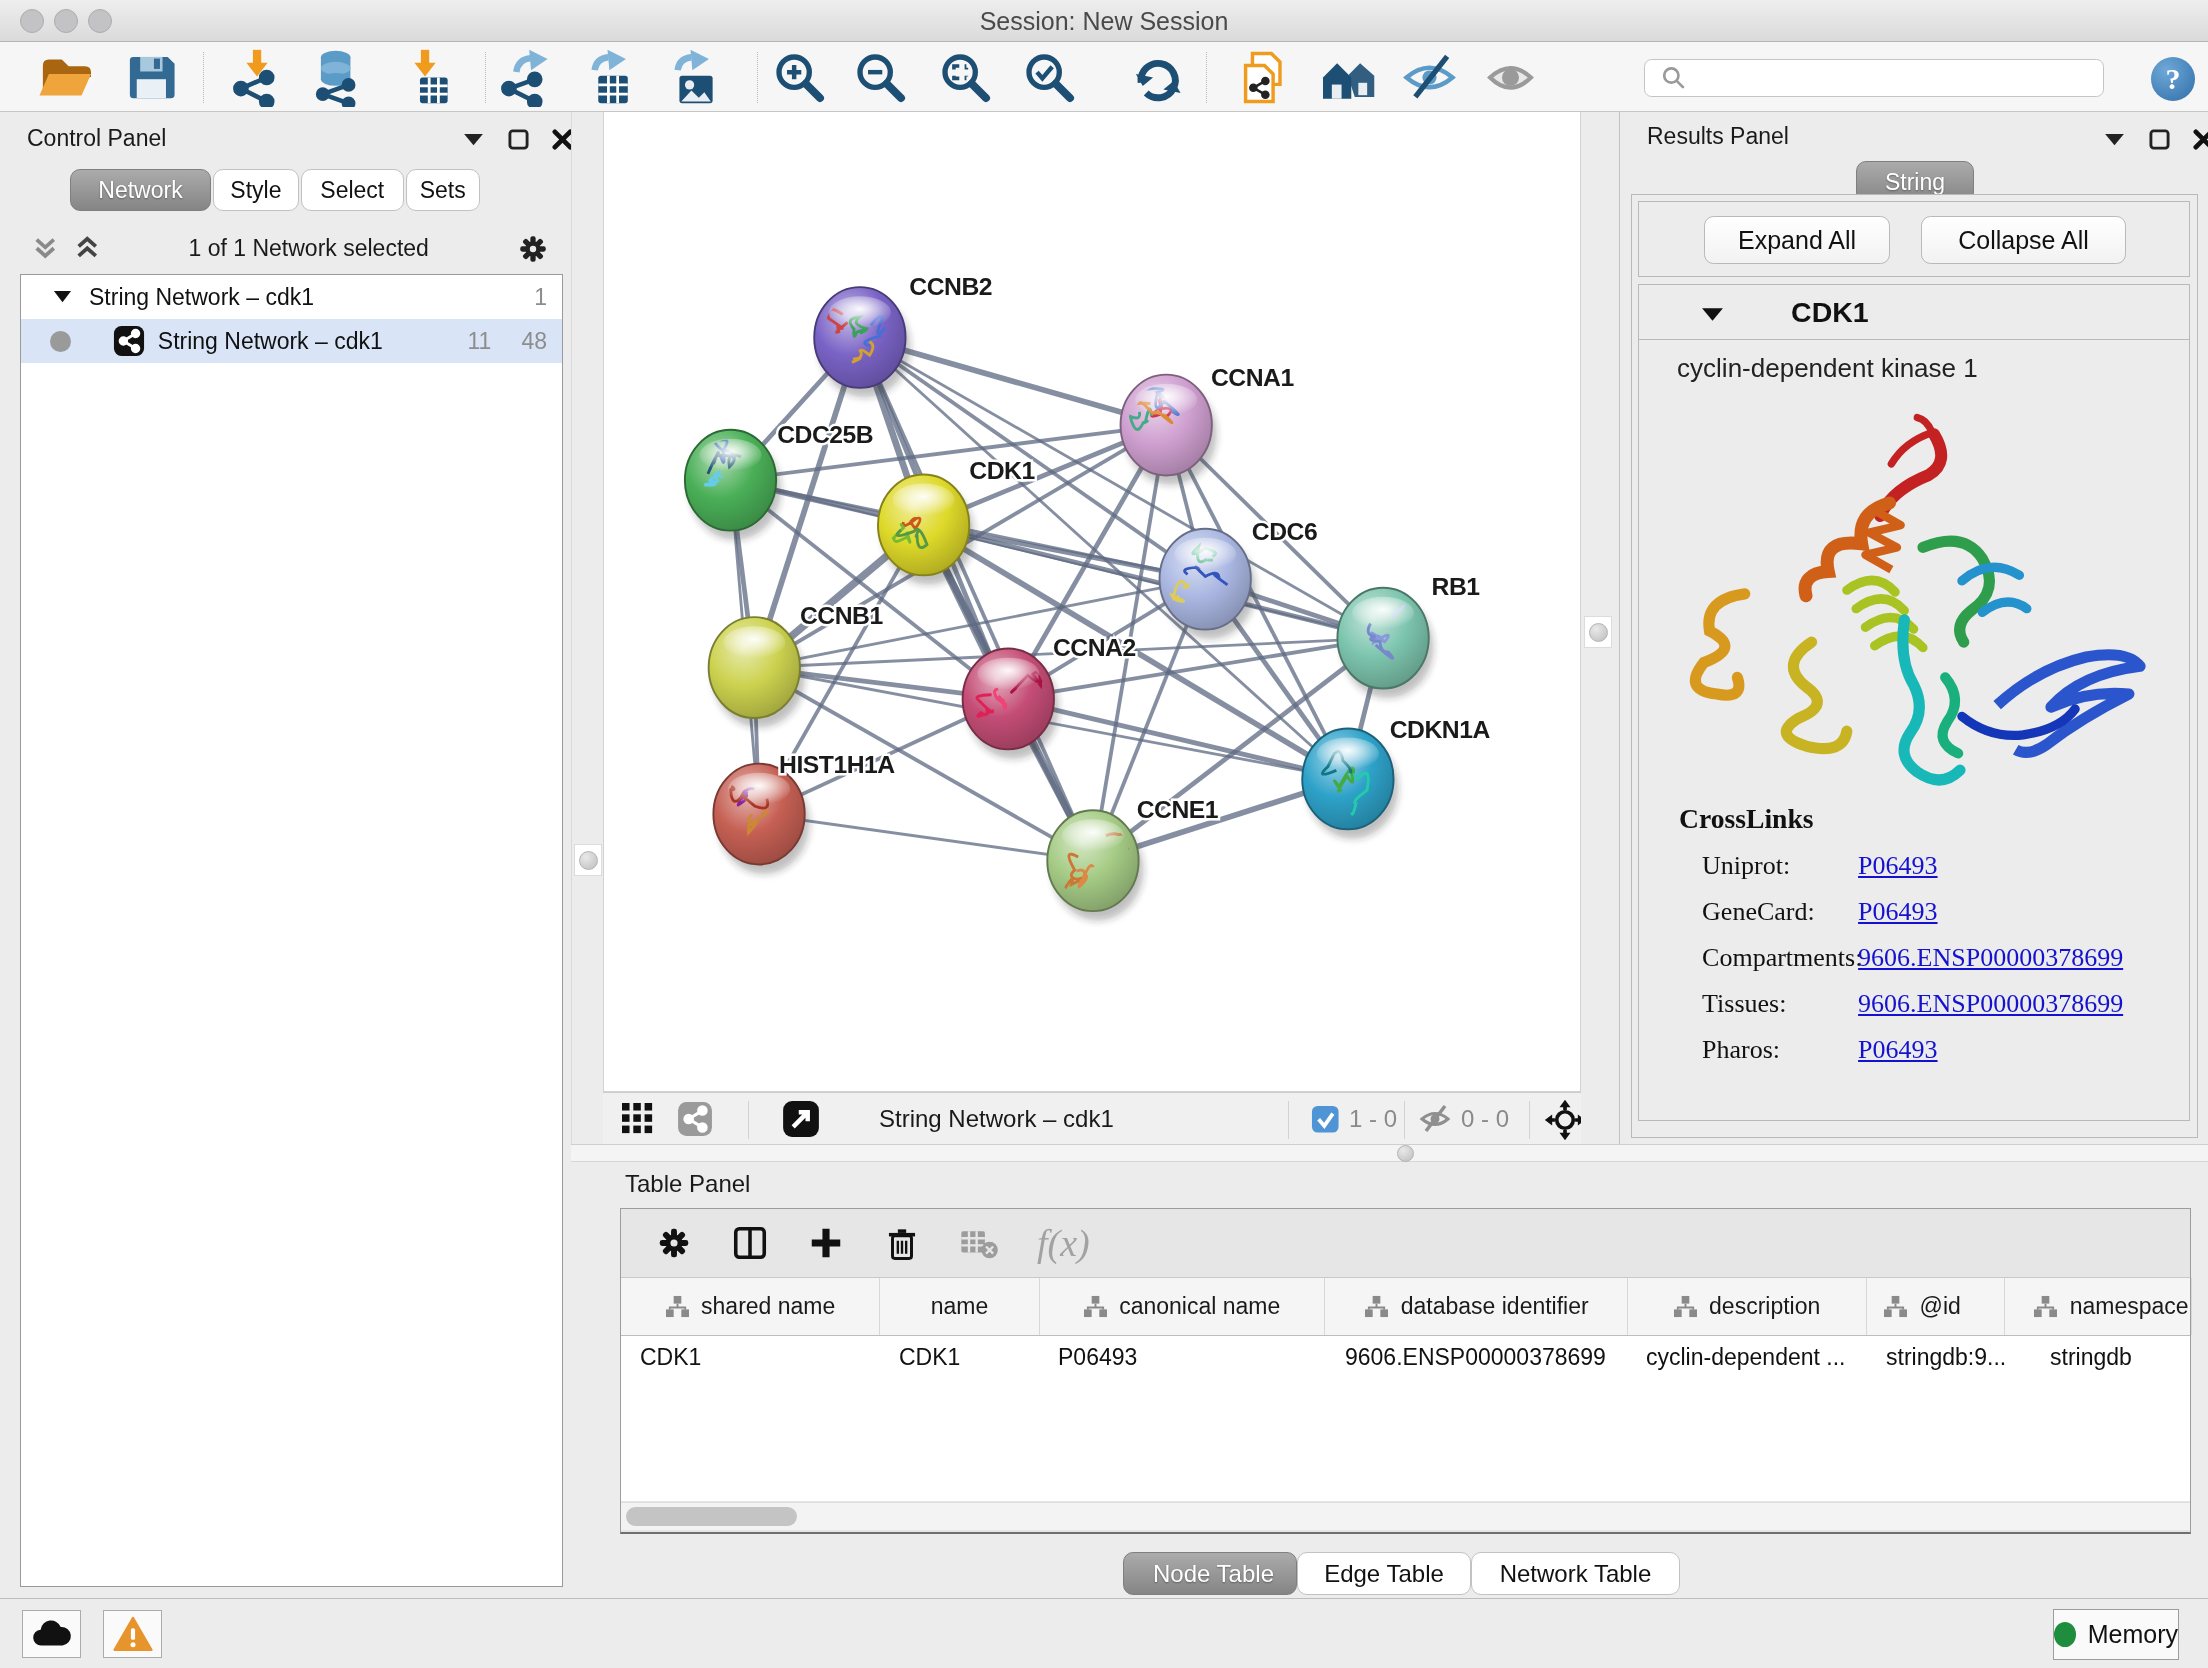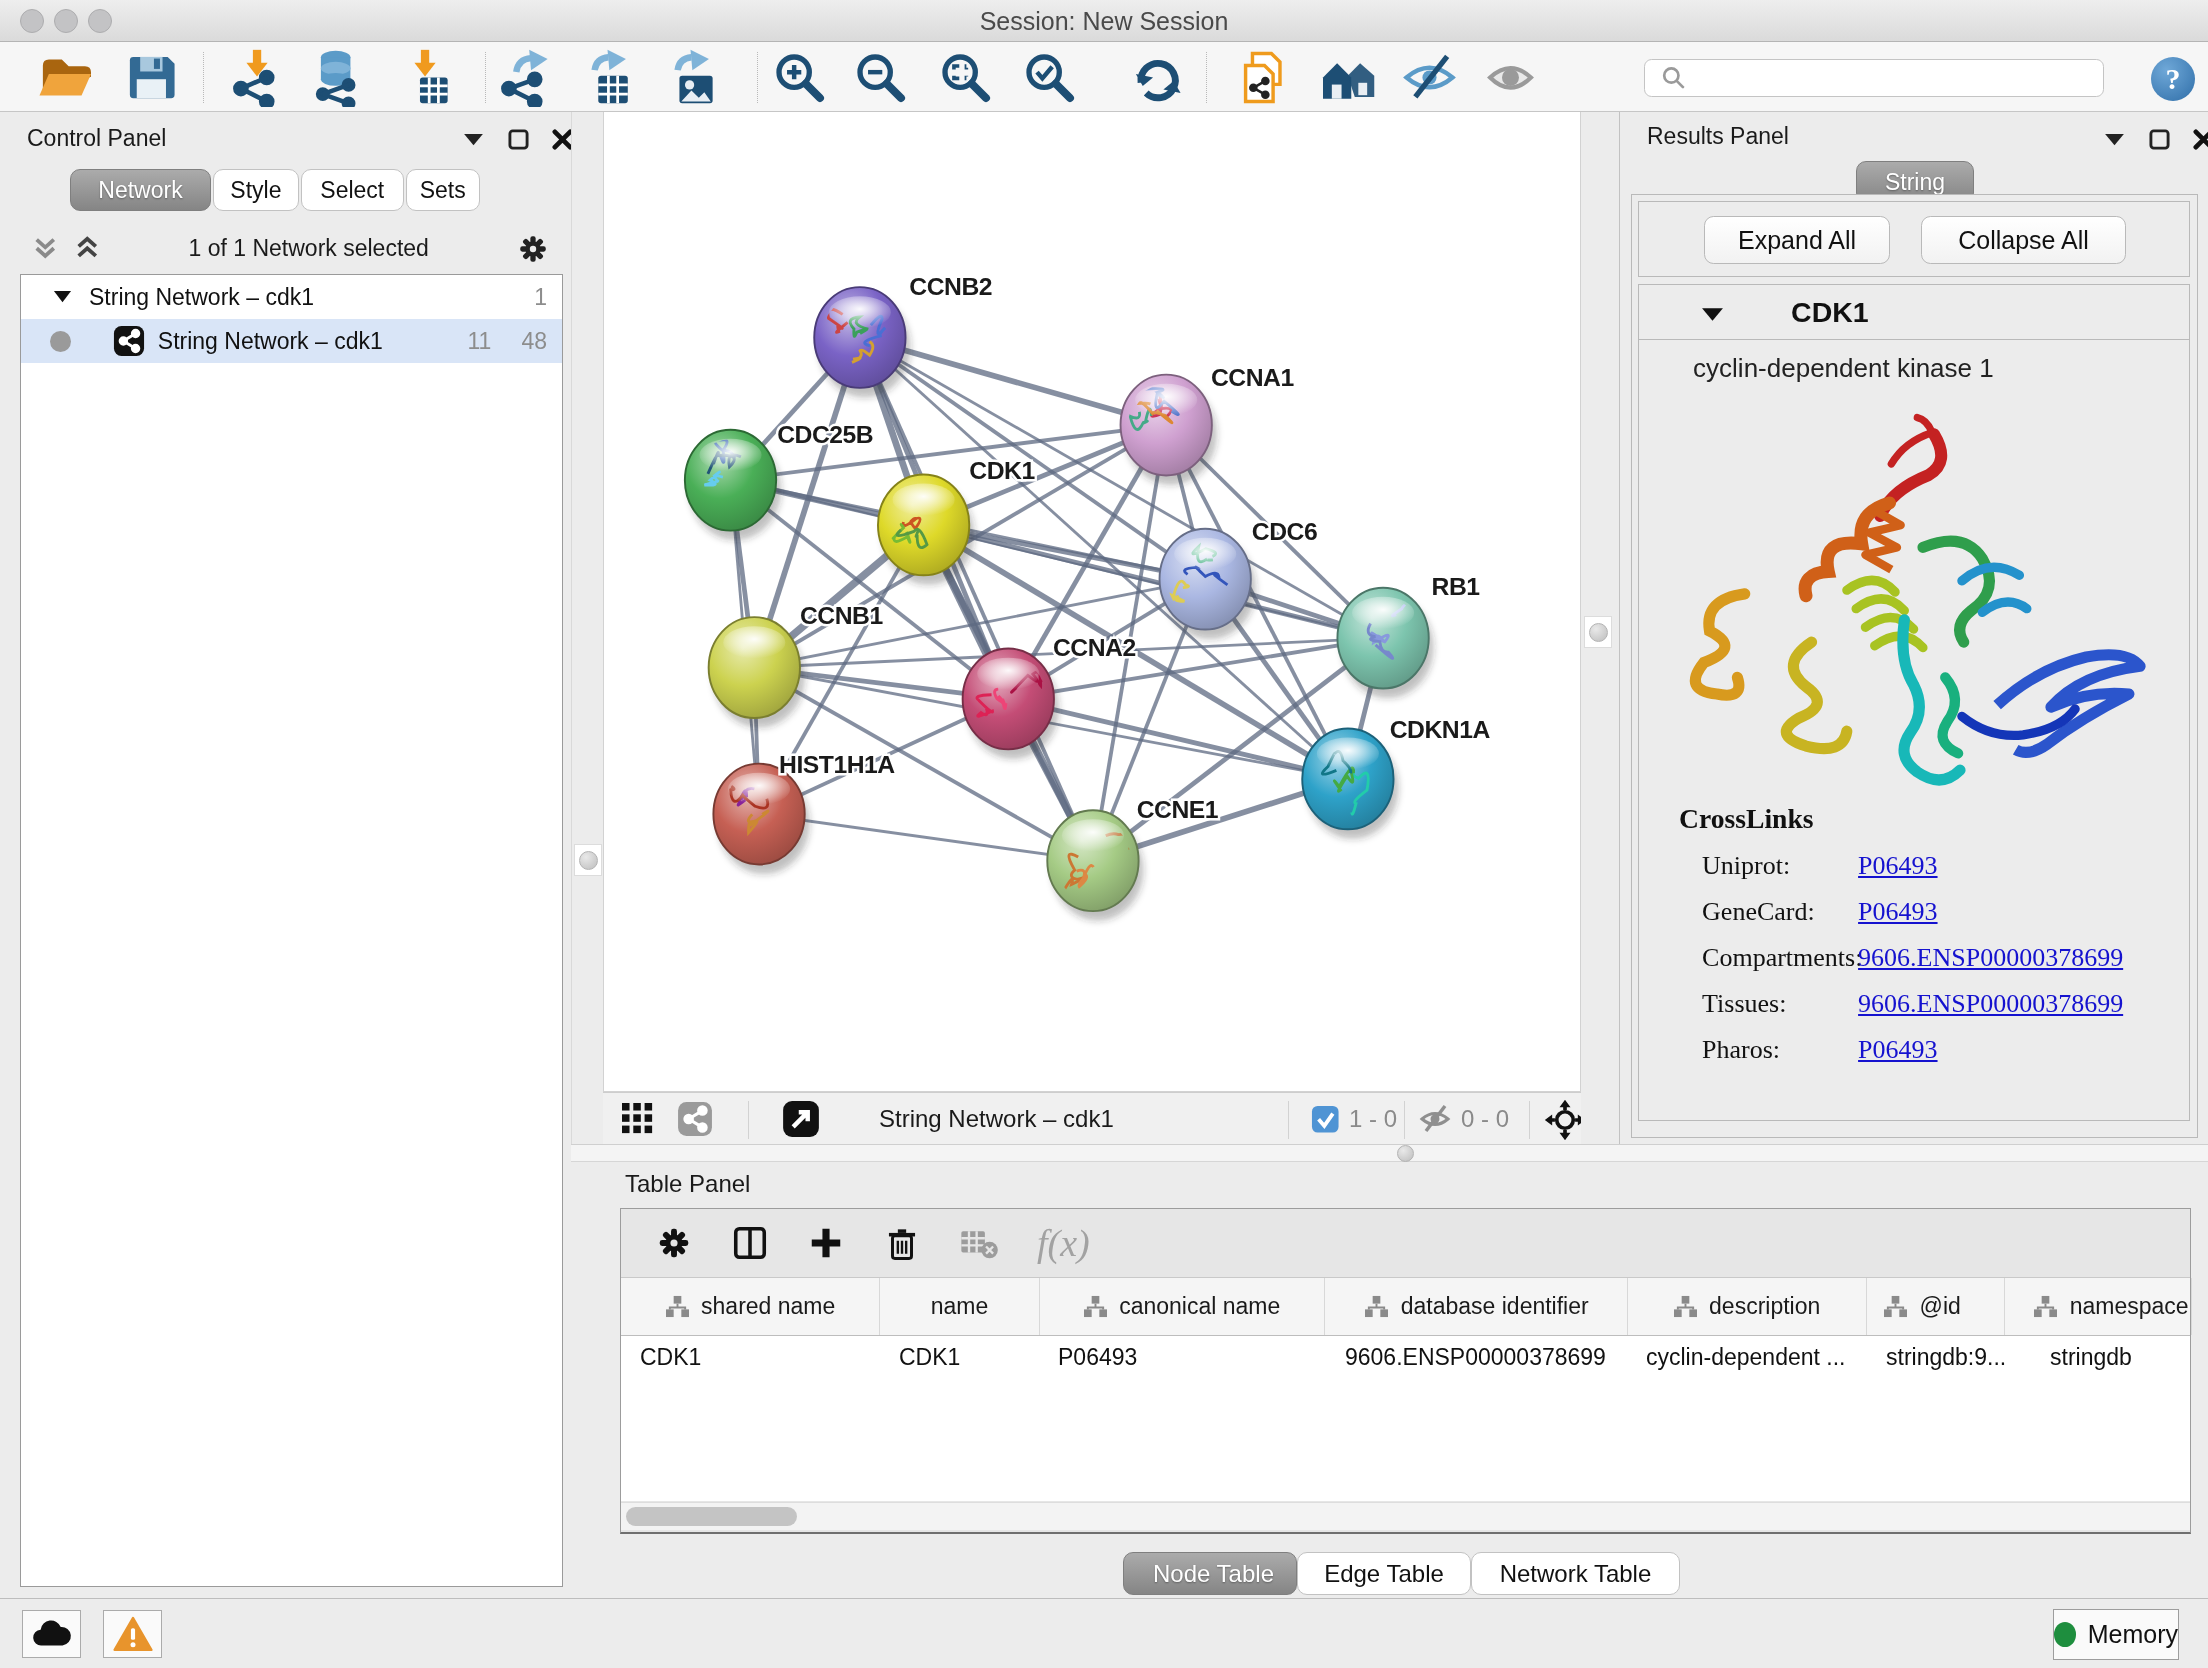--- a/index.html
+++ b/index.html
@@ -67,21 +67,21 @@
   .results-panel { position:absolute; left:1619px; top:112px; width:590px; height:1032px;
     background:#ececec; border-left:1.9px solid #c2c2c2; }
   .rp-outer { position:absolute; left:11.4px; top:82px; width:567px; height:944px;
     background:#ececec; border:1.9px solid #b9b9b9; }
   .rp-expandbox { position:absolute; left:5.7px; top:5.7px; width:552px; height:76px; border:1px solid #b9b9b9; }
   .rp-btn { position:absolute; top:14.3px; height:48px; background:linear-gradient(#ffffff,#f2f2f2);
     border:1px solid #b9b9b9; border-radius:9.5px; font-size:25px; color:#111; text-align:center; line-height:46px; }
   .rp-gene { position:absolute; left:5.7px; top:89px; width:552px; height:837px; border:1px solid #b9b9b9; }
   .rp-gene-header { position:absolute; left:0; top:0; width:100%; height:55px; border-bottom:1px solid #b9b9b9; }
   .rp-gene-name { position:absolute; left:152px; top:11.4px; font-size:28.5px; font-weight:bold; color:#111; }
-  .rp-desc { position:absolute; left:54px; top:68px; font-size:26px; color:#222;text-align:right; }
+  .rp-desc { position:absolute; left:38px; top:68px; font-size:26px; color:#222;text-align:right; }
   .crosslinks { position:absolute; left:40px; top:518px; width:495px; font-family:"Liberation Serif", serif; }
   .cl-title { font-size:27.6px; font-weight:bold; color:#111; }
   .cl-row { display:flex; margin-top:16px; font-size:26px; color:#111; }
   .cl-label { width:179px; padding-left:23px; }
   .cl-link { color:#1512cf; text-decoration:underline; }
 
   
   .table-panel { position:absolute; left:571px; top:1162px; width:1638px; height:436px; background:#ececec; }
   .tp-title { position:absolute; left:54px; top:7.6px; font-size:24px; color:#1a1a1a; }
   .tp-box { position:absolute; left:49px; top:46px; width:1571px; height:326px;

